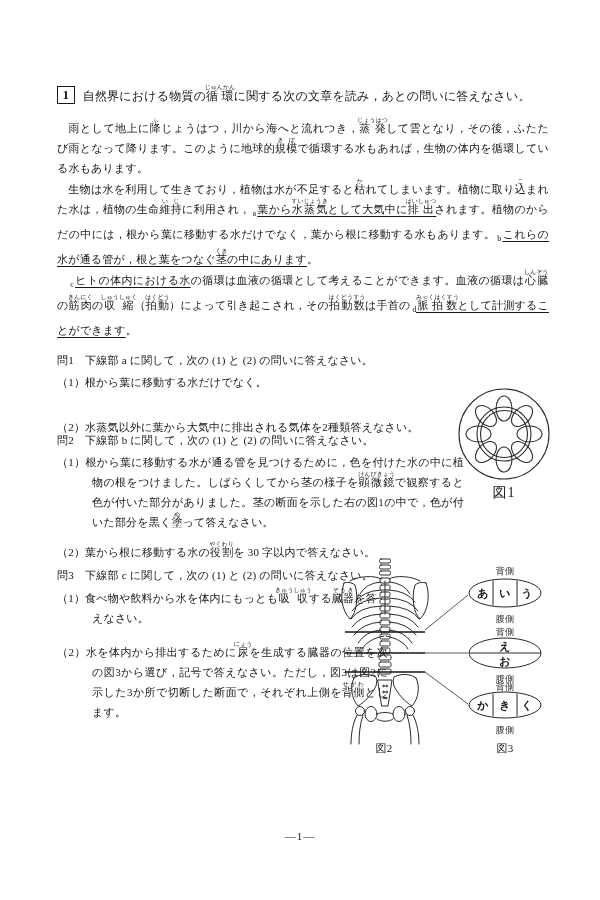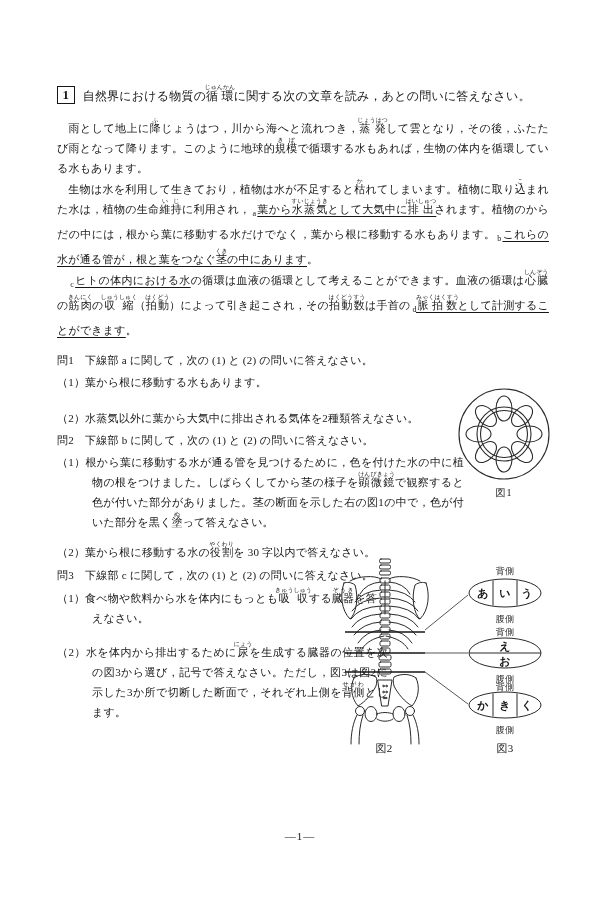--- a/index.html
+++ b/index.html
@@ -22,21 +22,21 @@
   .ul{text-decoration:underline;text-underline-offset:2.5px;text-decoration-thickness:.8px;}
   .sub{font-size:8px;vertical-align:-3px;margin:0 1px 0 2px;}
   .qbox{
     display:inline-block;border:1.6px solid #161616;
     padding:0 4.5px;margin-right:8px;
     font-size:13px;line-height:16px;font-weight:bold;vertical-align:1px;
   }
   .title-text{font-size:12px;}
   .qhead{white-space:nowrap;margin-top:48px;}
   .qitem{padding-left:35px;text-indent:-35px;}
-  .caption{text-align:center;font-size:10px;letter-spacing:1px;}
+  .caption{text-align:center;font-size:14px;letter-spacing:1px;}
   .pageno{text-align:center;font-size:11px;letter-spacing:1px;}
   svg{display:block;}
   svg text{font-family:"Liberation Serif","DejaVu Serif",serif;fill:#161616;}
   .figline{stroke:#2a2a2a;fill:none;}
 </style>
 </head>
 <body>
 
 <div class="page">
 
@@ -45,22 +45,22 @@
   </div>
 
   <div class="abs" style="left:57px;top:117px;width:492px;text-align:justify;">
     <p><span>　雨として地上に</span><ruby>降<rt>ふ</rt></ruby><span>じょうはつ，川から海へと流れつき，</span><ruby>蒸発<rt>じょうはつ</rt></ruby><span>して雲となり，その後，ふたたび雨となって降ります。このように地球的</span><ruby>規模<rt>きぼ</rt></ruby><span>で循環する水もあれば，生物の体内を循環している水もあります。</span></p>
     <p><span>　生物は水を利用して生きており，植物は水が不足すると</span><ruby>枯<rt>か</rt></ruby><span>れてしまいます。植物に取り</span><ruby>込<rt>こ</rt></ruby><span>まれた水は，植物の生命</span><ruby>維持<rt>いじ</rt></ruby><span>に利用され，</span><span class="sub">a</span><span class="ul">葉から</span><ruby class="ul">水蒸気<rt>すいじょうき</rt></ruby><span class="ul">として大気中に</span><ruby class="ul">排出<rt>はいしゅつ</rt></ruby><span>されます。植物のからだの中には，根から葉に移動する水だけでなく，葉から根に移動する水もあります。</span><span class="sub">b</span><span class="ul">これらの水が通る管が，根と葉をつなぐ</span><ruby class="ul">茎<rt>くき</rt></ruby><span class="ul">の中にあります</span><span>。</span></p>
     <p><span>　</span><span class="sub">c</span><span class="ul">ヒトの体内における水</span><span>の循環は血液の循環として考えることができます。血液の循環は</span><ruby>心臓<rt>しんぞう</rt></ruby><span>の</span><ruby>筋肉<rt>きんにく</rt></ruby><span>の</span><ruby>収縮<rt>しゅうしゅく</rt></ruby><span>（</span><ruby>拍動<rt>はくどう</rt></ruby><span>）によって引き起こされ，その</span><ruby>拍動数<rt>はくどうすう</rt></ruby><span>は手首の</span><span class="sub">d</span><ruby class="ul">脈拍数<rt>みゃくはくすう</rt></ruby><span class="ul">として計測することができます</span><span>。</span></p>
   </div>
 
   <div class="abs" style="left:57px;top:302px;width:492px;">
     <div class="qhead">問1　下線部 a に関して，次の (1) と (2) の問いに答えなさい。</div>
-    <div class="qitem" style="margin-top:2px;"><span>（1）</span><span><span>葉から根に移動する水もあります。</span></span></div>
-    <div class="qitem" style="margin-top:16px;"><span>（2）</span><span><span>水蒸気以外に葉から大気中に排出される気体を2種類答えなさい。</span></span></div>
+    <div class="qitem" style="margin-top:2px;"><span>（1）</span><span><span>根から葉に移動する水だけでなく。</span></span></div>
+    <div class="qitem" style="margin-top:25px;"><span>（2）</span><span><span>水蒸気以外に葉から大気中に排出される気体を2種類答えなさい。</span></span></div>
   </div>
 
   <div class="abs" style="left:57px;top:382px;width:492px;">
     <div class="qhead">問2　下線部 b に関して，次の (1) と (2) の問いに答えなさい。</div>
     <div class="qitem" style="margin-top:2px;width:372px;text-align:justify;"><span>（1）</span><span><span>根から葉に移動する水が通る管を見つけるために，色を付けた水の中に植物の根をつけました。しばらくしてから茎の様子を</span><ruby>顕微鏡<rt>けんびきょう</rt></ruby><span>で観察すると色が付いた部分がありました。茎の断面を示した右の図1の中で，色が付いた部分を黒く</span><ruby>塗<rt>ぬ</rt></ruby><span>って答えなさい。</span></span></div>
     <div class="qitem" style="margin-top:9px;"><span>（2）</span><span><span>葉から根に移動する水の</span><ruby>役割<rt>やくわり</rt></ruby><span>を 30 字以内で答えなさい。</span></span></div>
   </div>
 
   <div class="abs" style="left:57px;top:517px;width:492px;">
     <div class="qhead">問3　下線部 c に関して，次の (1) と (2) の問いに答えなさい。</div>

